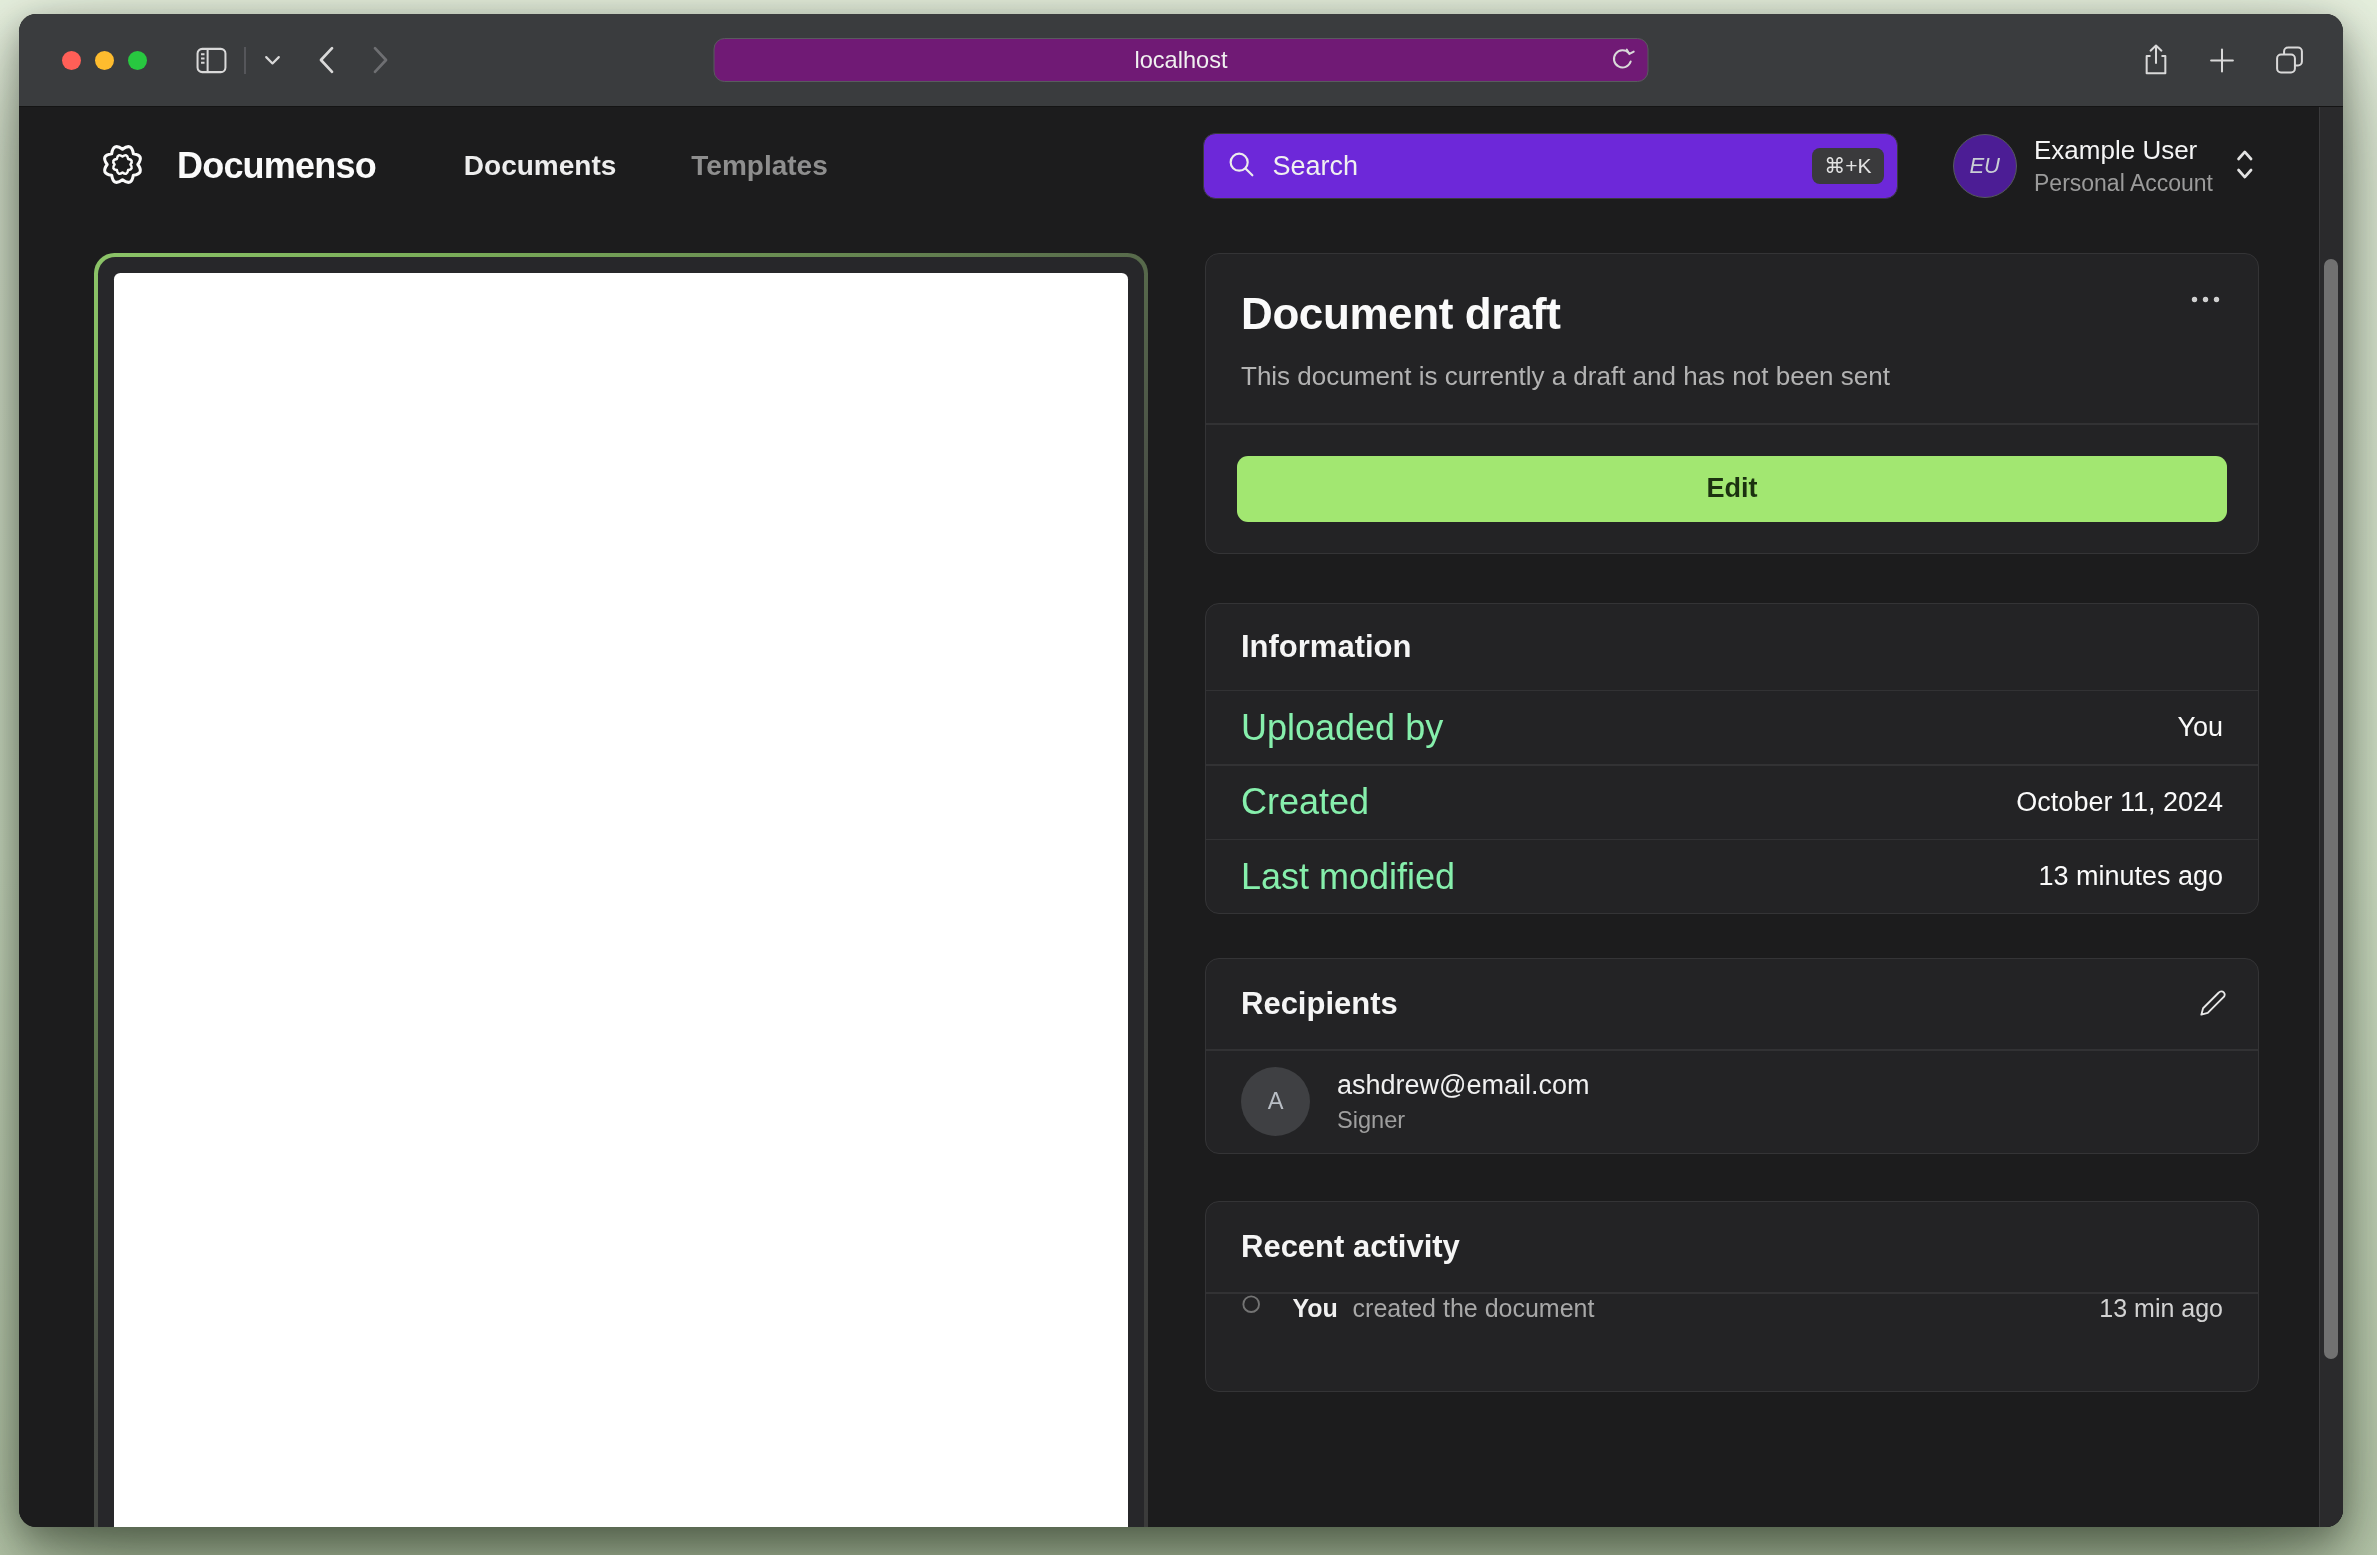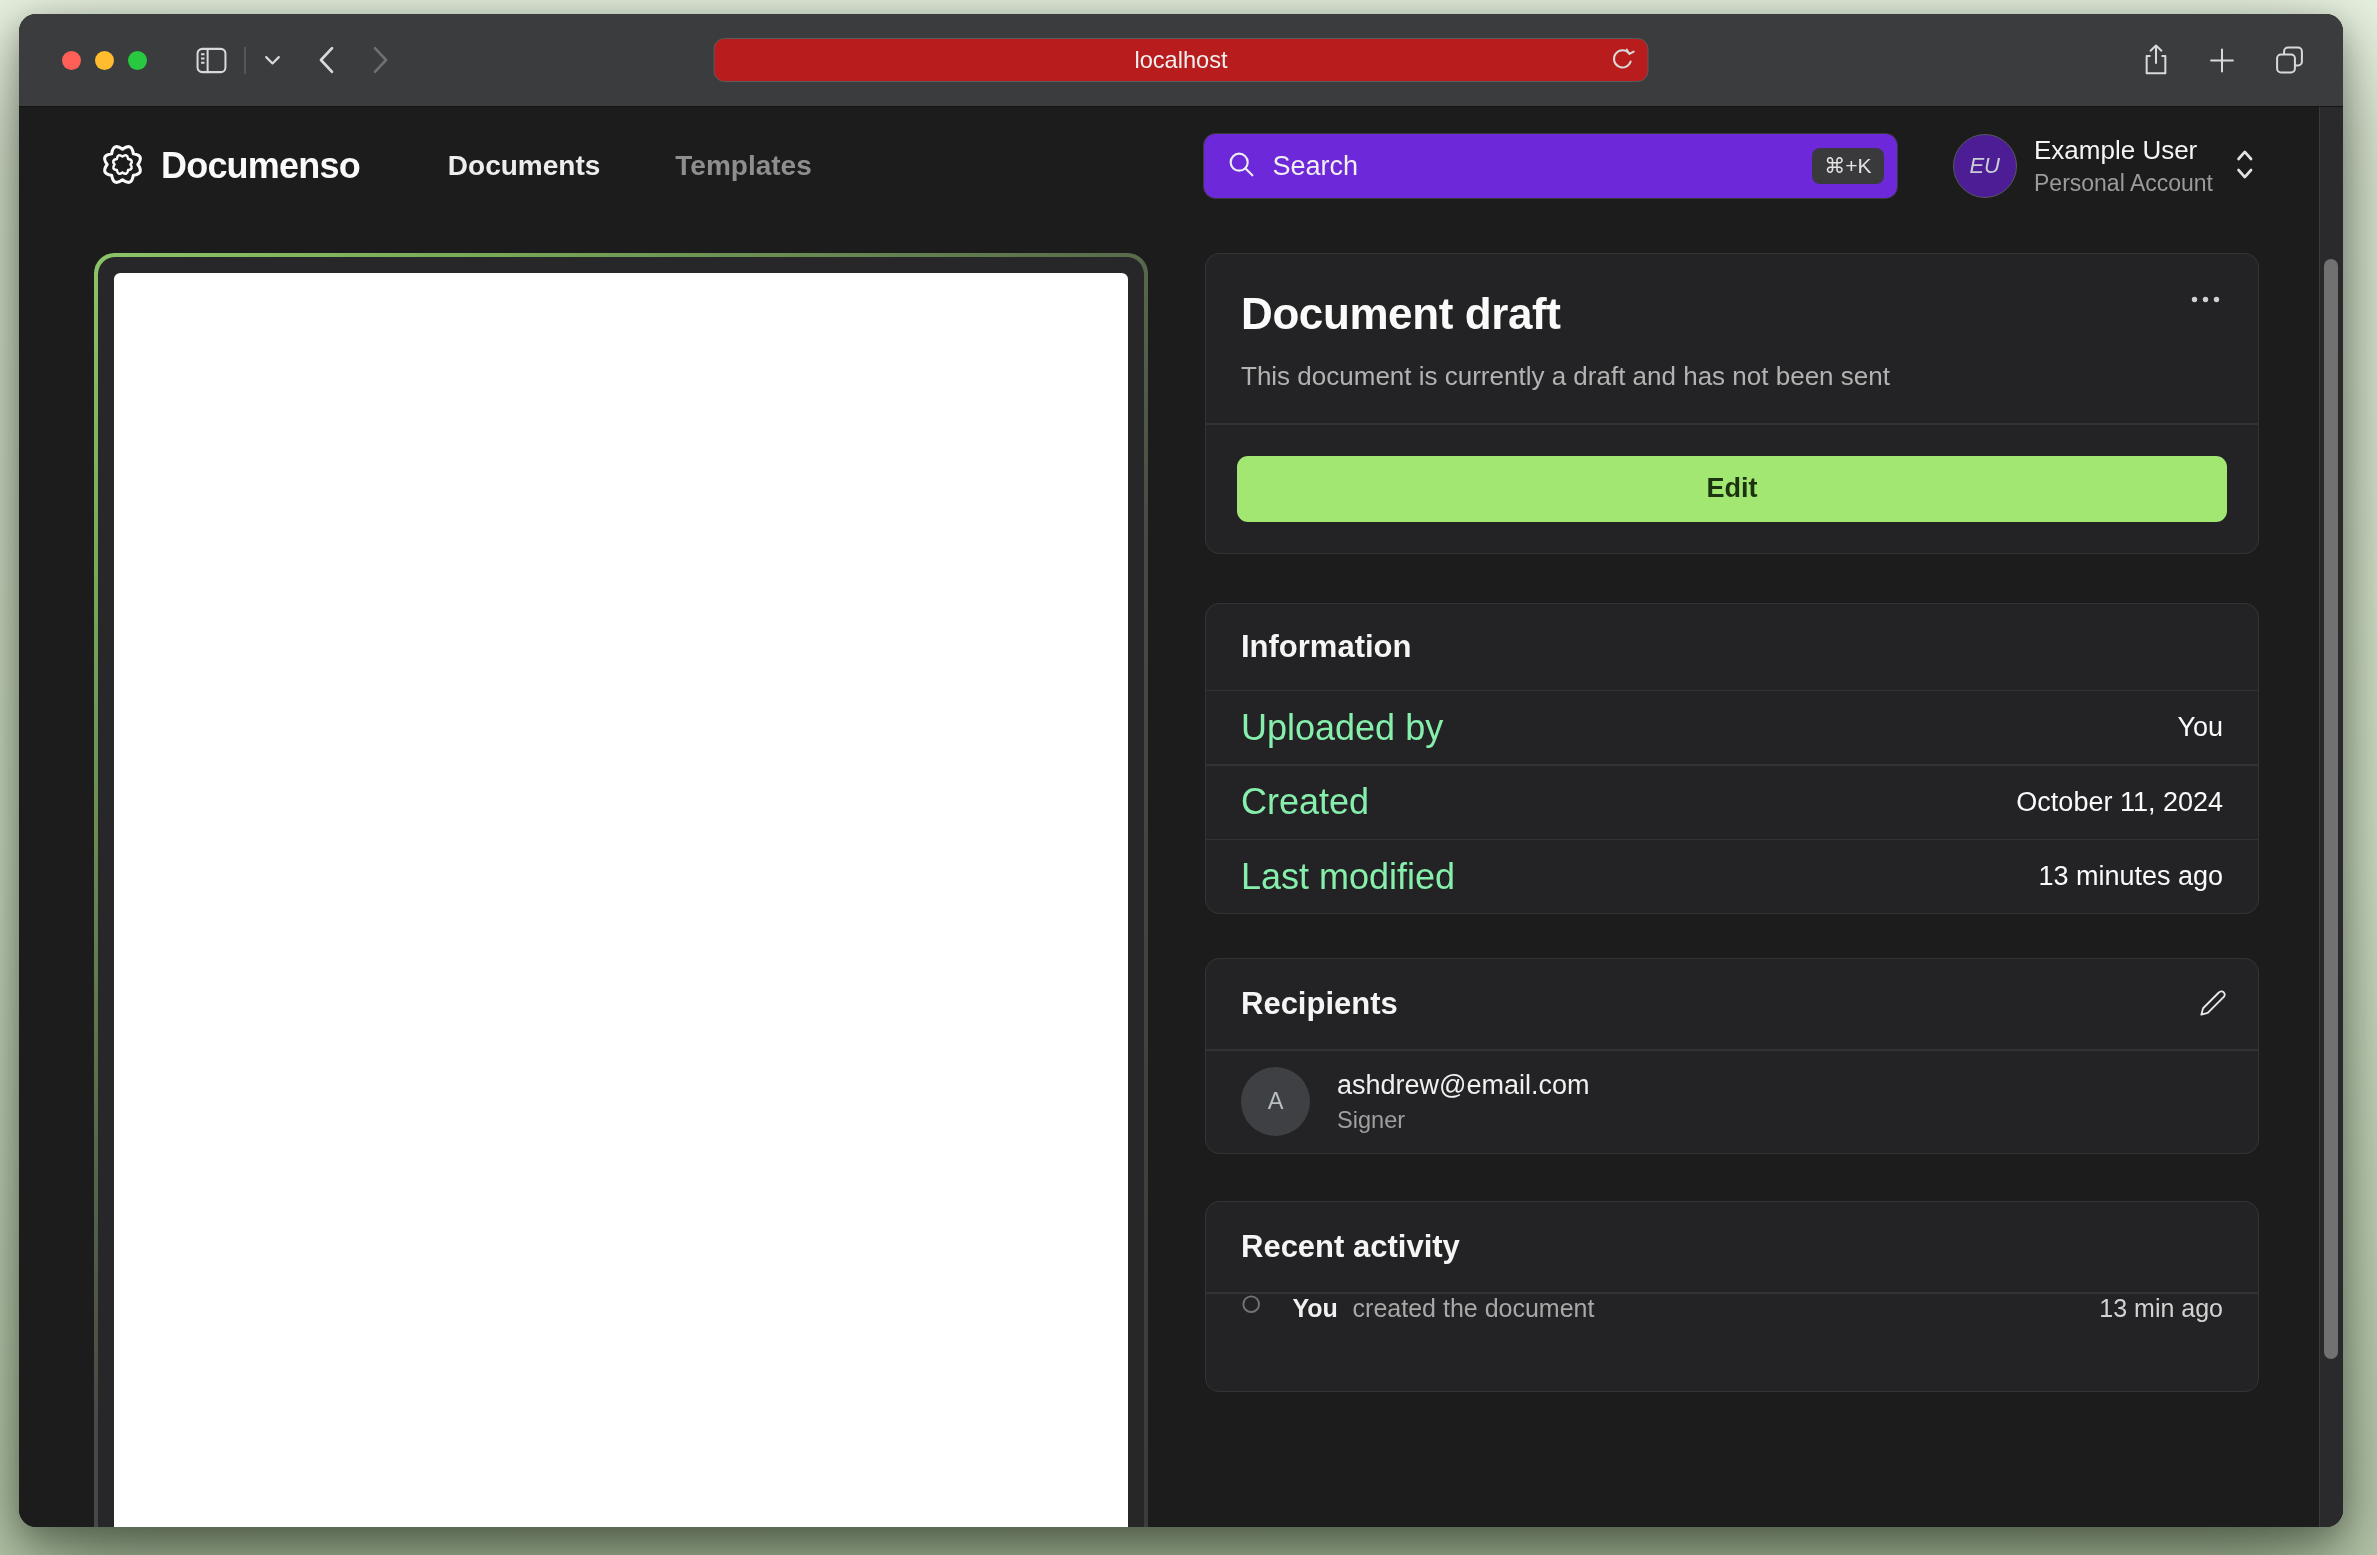--- a/index.html
+++ b/index.html
@@ -37,38 +37,38 @@
 
   .chrome-icons { display: flex; align-items: center; margin-left: 49px; }
   .chrome svg { display: block; }
   .vsep { width: 1.6px; height: 27px; background: #55565a; margin: 0 17.3px; }
   .nav-arrow { margin: 0 0 0 35px; }
 
   .urlbar {
     position: absolute; left: 50%; top: 50%;
     transform: translate(-50%, -50%);
     width: 935px; height: 44px;
-    background: #b91c1c;
+    background: #701a75;
     border: 1.6px solid #595b5e;
     border-radius: 11px;
     display: flex; align-items: center; justify-content: center;
     color: #f0f0f0; font-size: 23.6px;
   }
   .urlbar .reload { position: absolute; right: 11px; top: 50%; transform: translateY(-50%); }
 
   .chrome-right { position: absolute; right: 38px; top: 50%; transform: translateY(-50%); display: flex; align-items: center; gap: 38px; }
 
   
   .app { flex: 1; position: relative; background: #1c1c1d; overflow: hidden; }
 
   .app-header {
     height: 118px; display: flex; align-items: center;
     padding: 0 86px 0 79px;
   }
-  .brand { display: flex; align-items: center; gap: 14px; }
+  .brand { display: flex; align-items: center; gap: 30px; }
   .brand-name { font-size: 36px; font-weight: 700; color: #fafafa; letter-spacing: -0.8px; }
   .nav { display: flex; align-items: center; gap: 75px; margin-left: 88px; }
   .nav-item { font-size: 28px; font-weight: 600; }
   .nav-item.active { color: #ededed; }
   .nav-item.muted { color: #8e8e8e; }
   .spacer { flex: 1; }
 
   .search {
     width: 695px; height: 66px;
     border: 1.6px solid #3a3a3c; border-radius: 12.6px;

